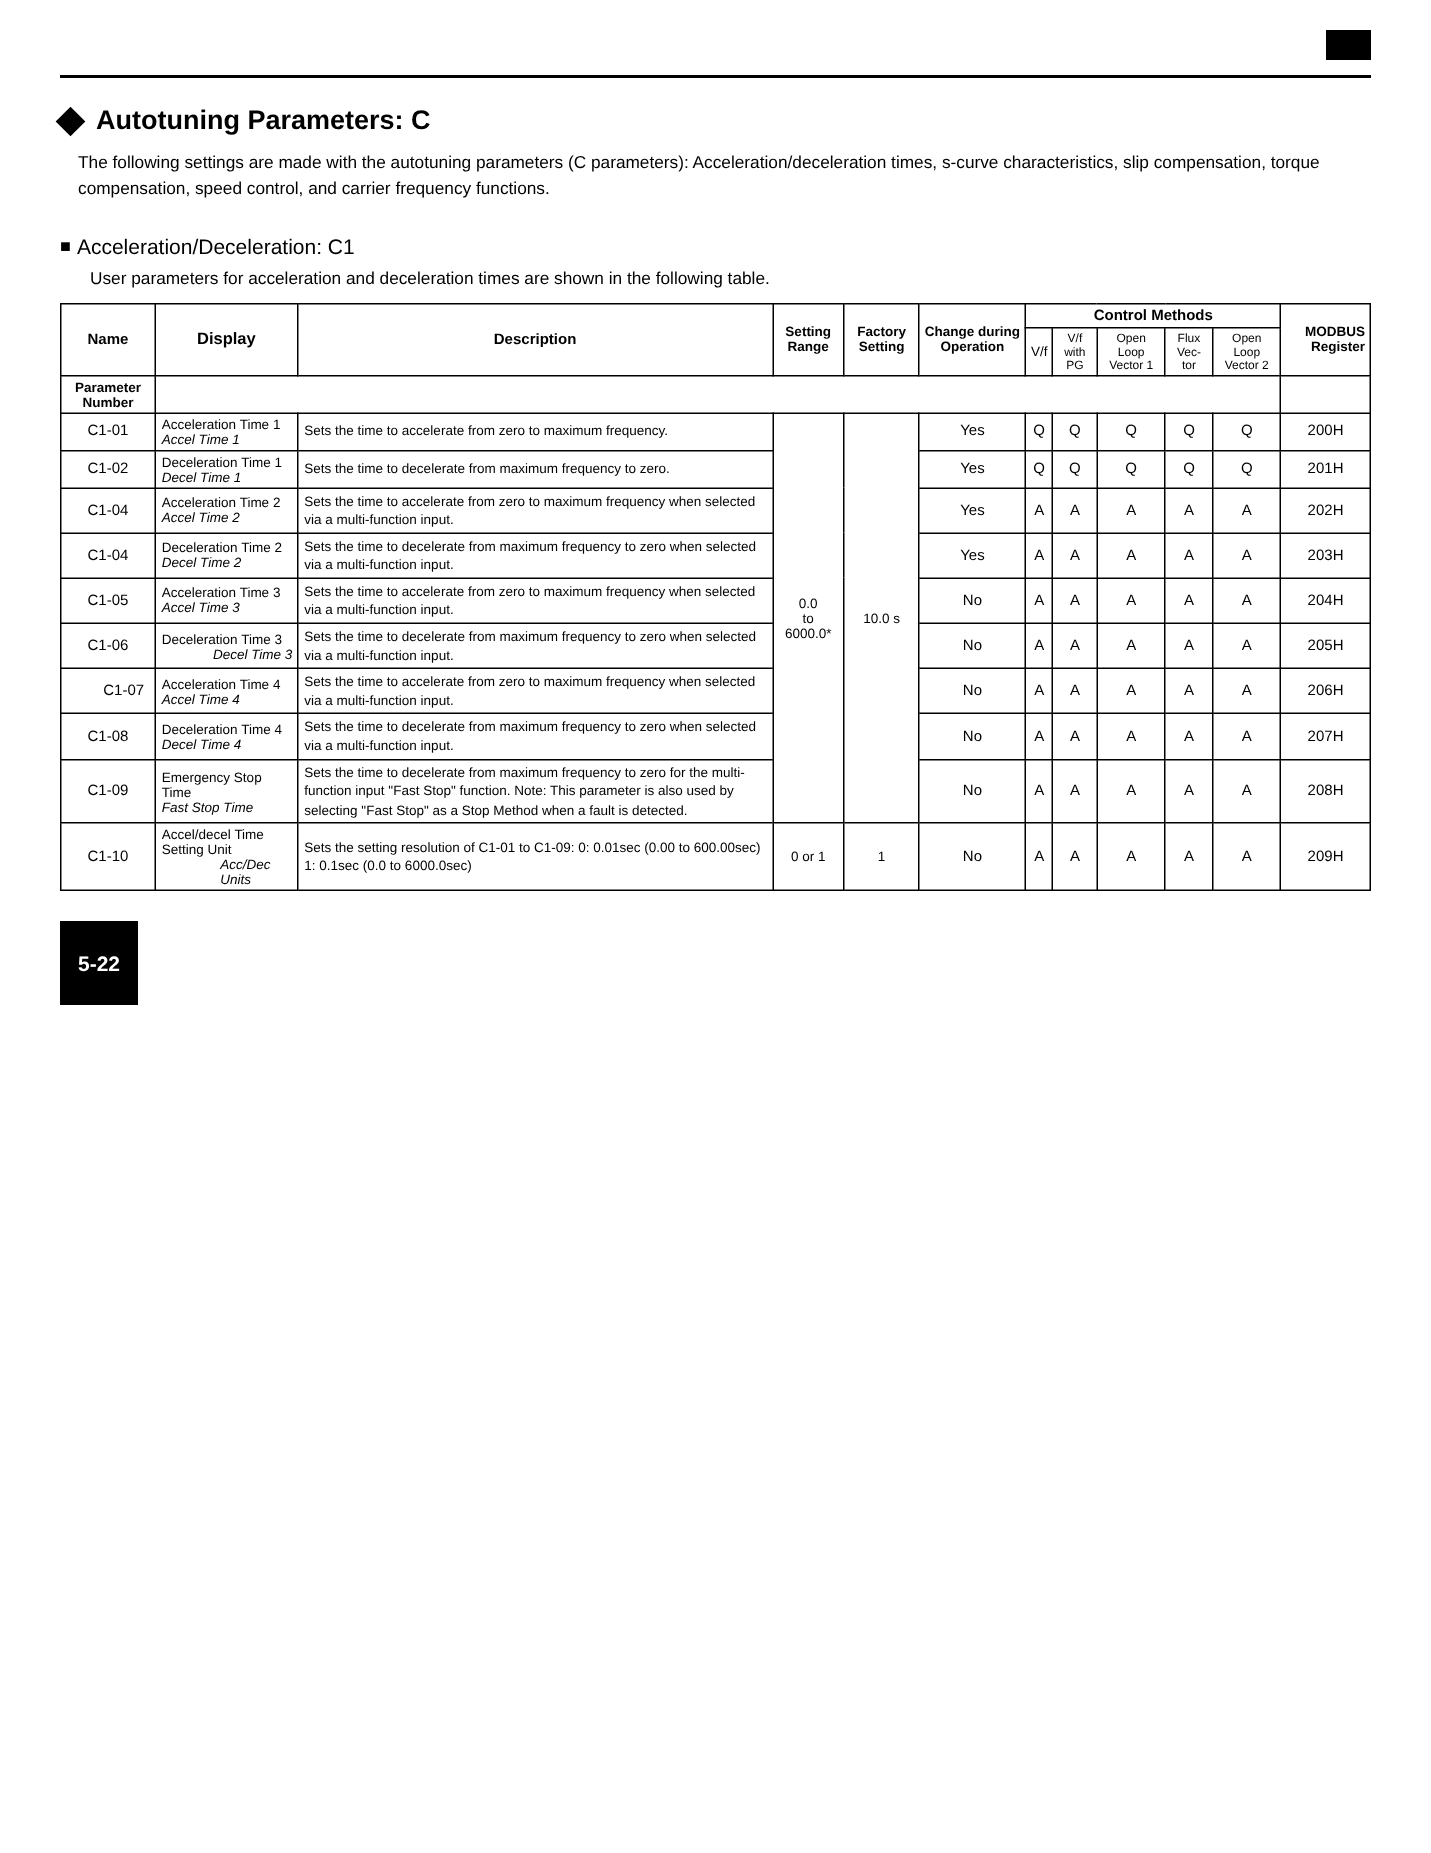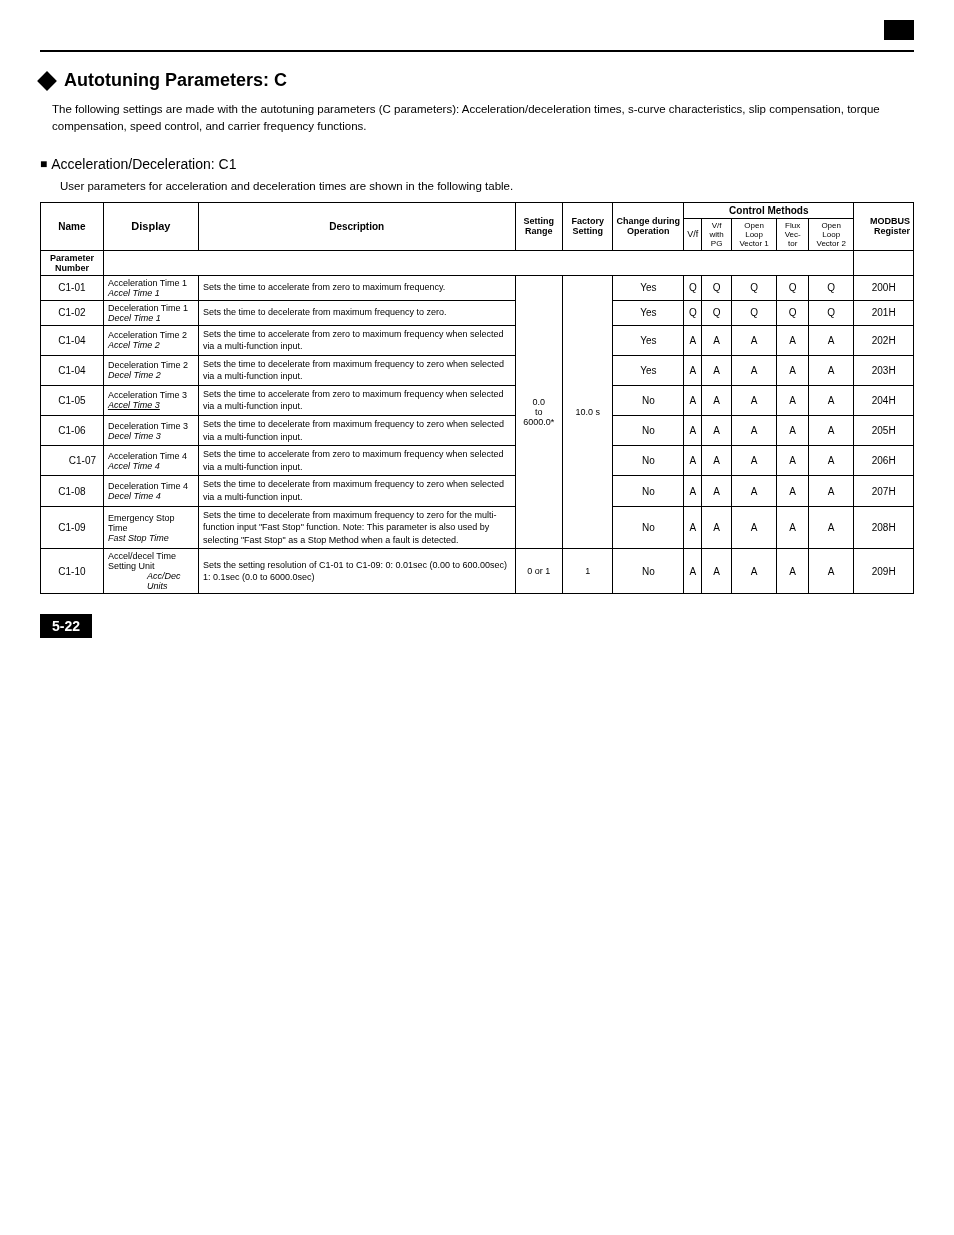--- a/index.html
+++ b/index.html
@@ -87,21 +87,21 @@
     .footer-bar {
       display: flex;
       align-items: center;
       margin-top: 20px;
     }
     .page-num {
       background: #000;
       color: #fff;
       font-weight: bold;
       font-size: 14px;
-      padding: 4px 12px;
+      padding: 20px 12px;
     }
     .sub-header-row th {
       font-size: 9px;
       font-weight: normal;
     }
     .control-methods-header {
       font-weight: bold;
     }
   </style>
 </head>
@@ -215,36 +215,36 @@
         <td>A</td>
         <td>A</td>
         <td>A</td>
         <td>A</td>
         <td>203H</td>
       </tr>
       <tr>
         <td style="font-size: 10px;">C1-05</td>
         <td class="left-align" style="font-size: 9px;">
           <div>Acceleration Time 3</div>
-          <div style="font-style: italic; text-decoration: underline;">Accel Time 3</div>
+          <div style="font-style: italic;">Accel Time 3</div>
         </td>
         <td class="left-align" style="font-size: 9px; line-height: 1.4;">Sets the time to accelerate from zero to maximum frequency when selected via a multi-function input.</td>
         <td>No</td>
         <td>A</td>
         <td>A</td>
         <td>A</td>
         <td>A</td>
         <td>A</td>
         <td>204H</td>
       </tr>
       <tr>
         <td style="font-size: 10px;">C1-06</td>
         <td class="left-align" style="font-size: 9px;">
           <div>Deceleration Time 3</div>
-          <div style="font-style: italic;">Decel Time 3</div>
+          <div style="font-style: italic; text-align: right;">Decel Time 3</div>
         </td>
         <td class="left-align" style="font-size: 9px; line-height: 1.4;">Sets the time to decelerate from maximum frequency to zero when selected via a multi-function input.</td>
         <td>No</td>
         <td>A</td>
         <td>A</td>
         <td>A</td>
         <td>A</td>
         <td>A</td>
         <td>205H</td>
       </tr>

